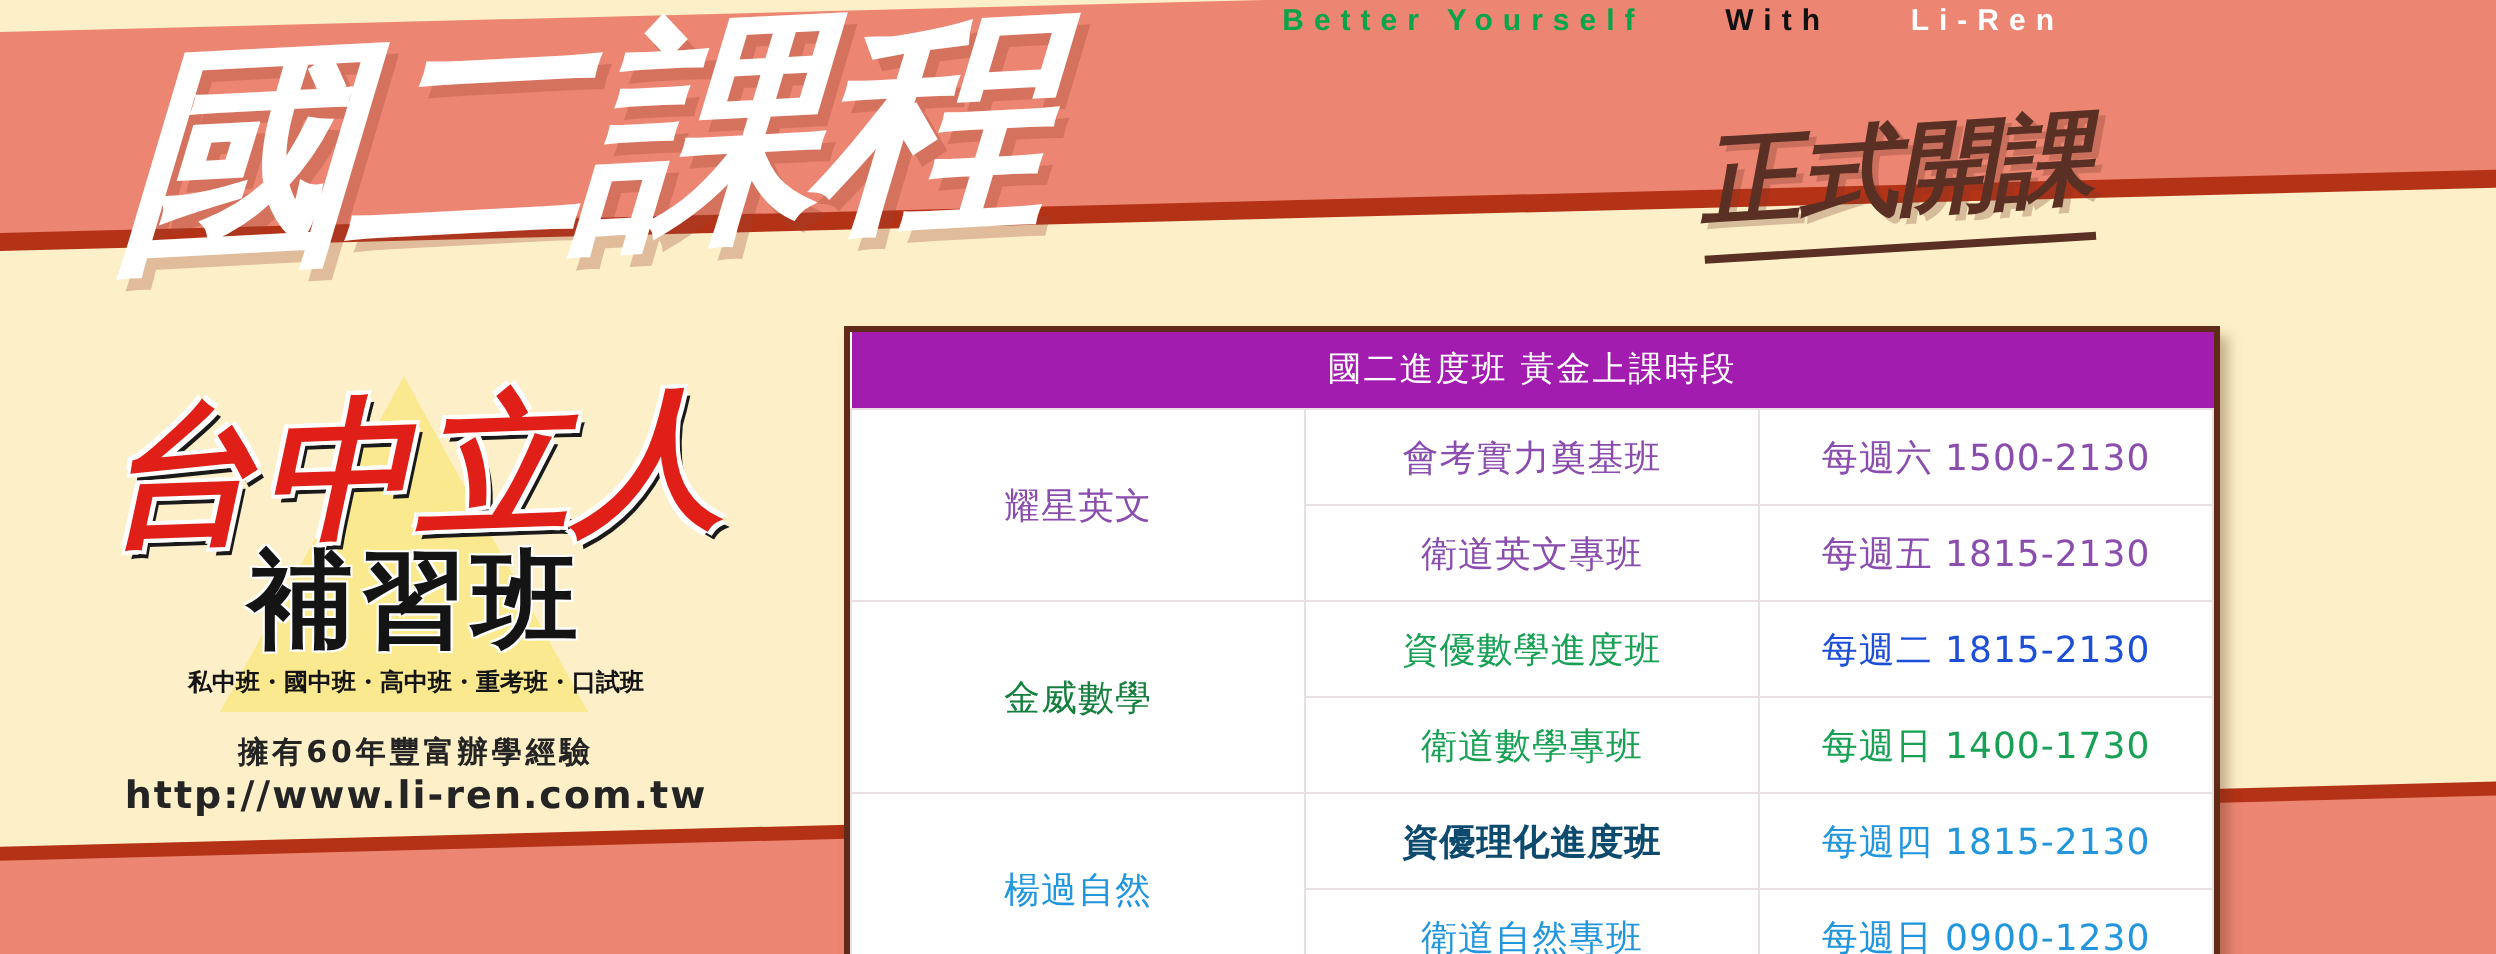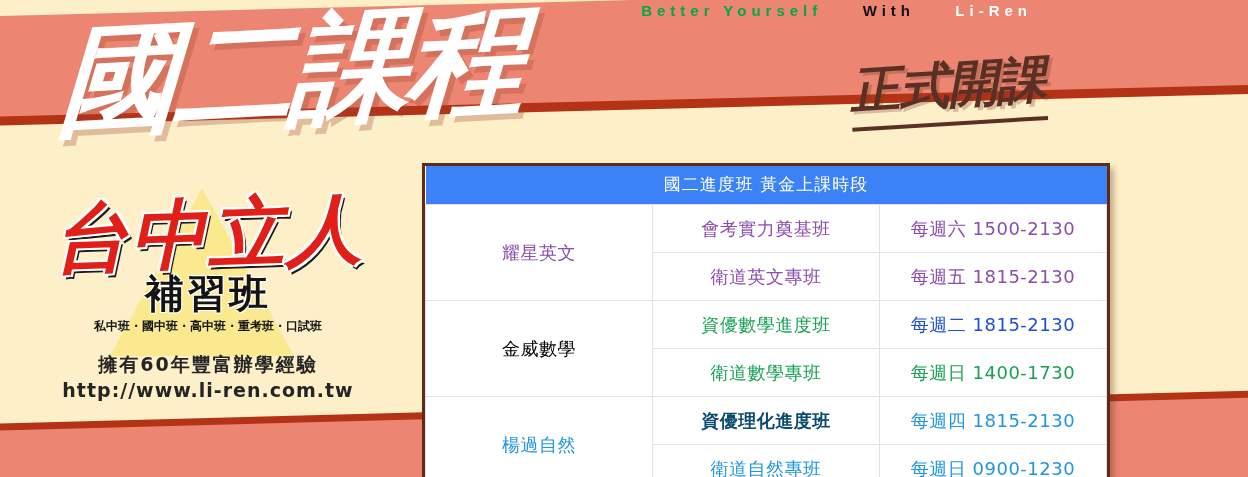--- a/index.html
+++ b/index.html
@@ -143,39 +143,39 @@
     letter-spacing:2px;
     line-height:1;
     white-space:nowrap;
     transform:rotate(-2deg);
     text-shadow:
       -2px -2px 0 #fff, 2px -2px 0 #fff, -2px 2px 0 #fff, 2px 2px 0 #fff,
       3px 4px 0 #1a1a1a;
   }
   .logo-sub{
     font-family:Liberation Serif, serif;
-    font-size:39px;
+    font-size:53px;
     font-weight:bold;
     color:#141414;
     letter-spacing:3px;
     line-height:1.05;
     margin-top:2px;
     text-shadow:-1px -1px 0 #fff,1px -1px 0 #fff,-1px 1px 0 #fff,1px 1px 0 #fff;
   }
   .logo-classes{
     font-family:Liberation Serif, serif;
     font-size:12px;
     font-weight:bold;
     color:#141414;
     letter-spacing:0px;
     margin-top:3px;
   }
   .logo-exp{
     font-family:"DejaVu Sans","Liberation Sans",sans-serif;
-    font-size:19px;
+    font-size:15px;
     font-weight:bold;
     color:#242424;
     letter-spacing:2px;
     margin-top:17px;
   }
   .logo-url{
     font-family:"DejaVu Sans","Liberation Sans",sans-serif;
     font-size:19px;
     font-weight:bold;
     color:#242424;
@@ -192,21 +192,21 @@
     border:3px solid #5f2a18;
     background:#ffffff;
     box-shadow:4px 5px 6px rgba(90,45,25,.35);
   }
   table.sched{
     width:100%;
     border-collapse:collapse;
     table-layout:fixed;
   }
   table.sched th{
-    background:#3b82f6;
+    background:#a21caf;
     color:#ffffff;
     font-family:"DejaVu Sans","Liberation Sans",sans-serif;
     font-size:17px;
     font-weight:normal;
     letter-spacing:1px;
     padding:7px 0 8px;
     text-align:center;
   }
   table.sched td{
     background:#ffffff;
@@ -266,21 +266,21 @@
           <tr>
             <td class="subject" rowspan="2" style="color: rgb(138, 77, 174);">耀星英文</td>
             <td class="course" style="color: rgb(138, 77, 174);">會考實力奠基班</td>
             <td class="time" style="color: rgb(138, 77, 174);">每週六 1500-2130</td>
           </tr>
           <tr>
             <td class="course" style="color: rgb(138, 77, 174);">衛道英文專班</td>
             <td class="time" style="color: rgb(138, 77, 174);">每週五 1815-2130</td>
           </tr>
           <tr>
-            <td class="subject" rowspan="2" style="color: #000000;">金威數學</td>
+            <td class="subject" rowspan="2" style="color: #15803d;">金威數學</td>
             <td class="course" style="color: rgb(24, 161, 85);">資優數學進度班</td>
             <td class="time" style="color: #1d4ed8;">每週二 1815-2130</td>
           </tr>
           <tr>
             <td class="course" style="color: rgb(24, 161, 85);">衛道數學專班</td>
             <td class="time" style="color: rgb(24, 161, 85);">每週日 1400-1730</td>
           </tr>
           <tr>
             <td class="subject" rowspan="2" style="color: rgb(33, 150, 221);">楊過自然</td>
             <td class="course" style="color: #0c4a6e; font-weight: bold;">資優理化進度班</td>

